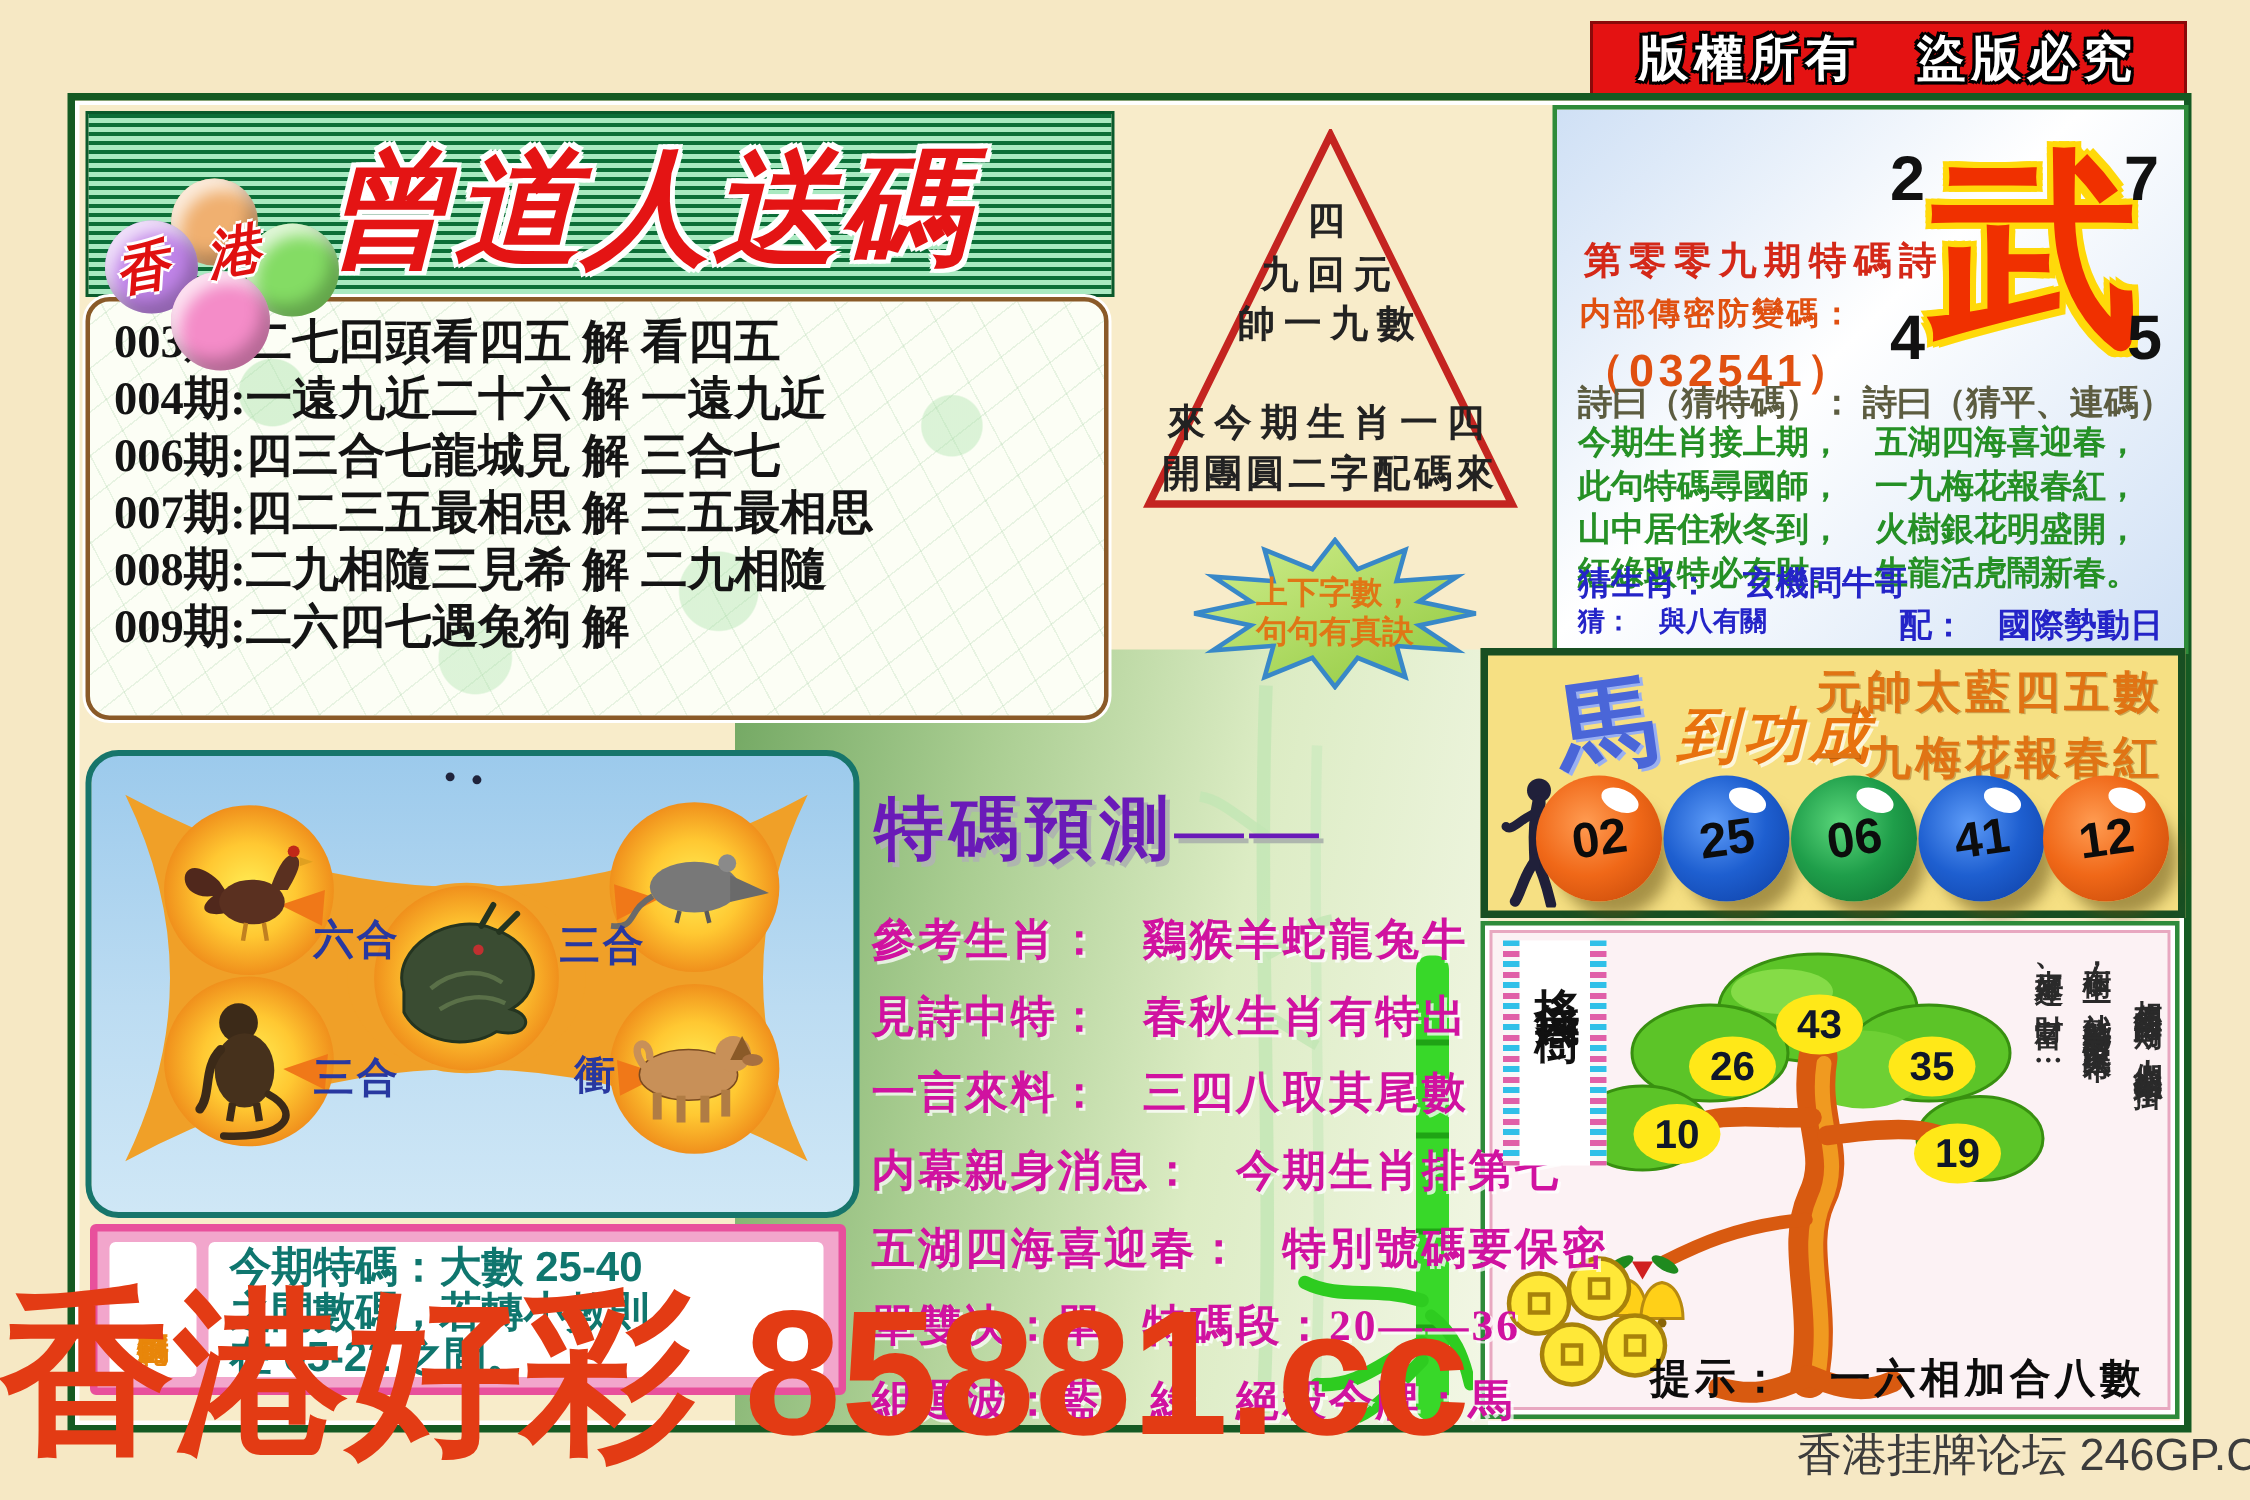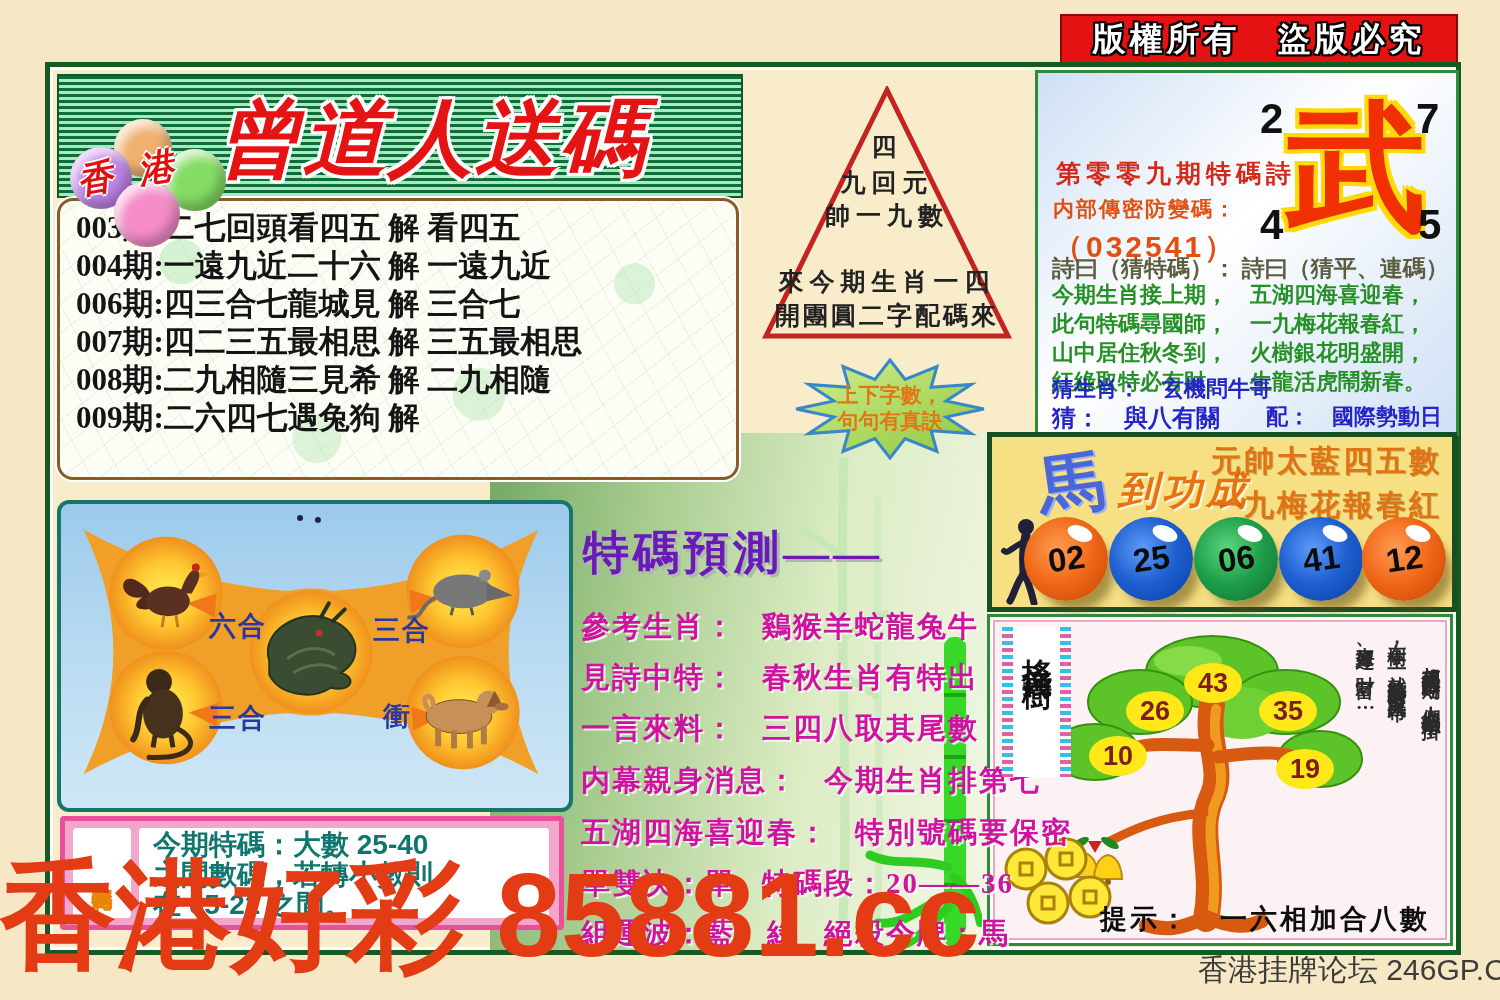--- a/index.html
+++ b/index.html
@@ -114,21 +114,21 @@
     position:absolute;left:248px;top:26px;font-size:140px;line-height:140px;font-weight:900;
     font-family:"Liberation Serif",serif;color:#f03000;
     text-shadow:4px 0 0 #ffd90a,-4px 0 0 #ffd90a,0 4px 0 #ffd90a,0 -4px 0 #ffd90a,4px 4px 0 #ffd90a,-4px -4px 0 #ffd90a,4px -4px 0 #ffd90a,-4px 4px 0 #ffd90a;
   }
   .corner-num{position:absolute;font-size:42px;font-weight:700;color:#111;font-family:"Liberation Sans",sans-serif;}
   .cn0{left:222px;top:22px;} .cn1{left:378px;top:22px;} .cn2{left:222px;top:128px;} .cn3{left:380px;top:128px;}
   .mys-verse{position:absolute;left:14px;top:180px;font-family:"Liberation Serif",serif;font-weight:900;font-size:23px;color:#5c5c40;white-space:nowrap;}
   .poem-col{position:absolute;top:207px;font-family:"Liberation Serif",serif;font-weight:900;font-size:22px;color:#259025;line-height:29px;white-space:nowrap;}
   .pc-l{left:14px;} .pc-r{left:212px;}
   .mys-zodiac{position:absolute;left:14px;top:301px;font-family:"Liberation Serif",serif;font-weight:900;font-size:22px;color:#2424c8;}
-  .mys-guess-l{position:absolute;left:14px;top:329px;font-family:"Liberation Serif",serif;font-weight:900;font-size:24px;color:#2424c8;}
+  .mys-guess-l{position:absolute;left:14px;top:329px;font-family:"Liberation Serif",serif;font-weight:900;font-size:18px;color:#2424c8;}
   .mys-guess-r{position:absolute;left:228px;top:329px;font-family:"Liberation Serif",serif;font-weight:900;font-size:22px;color:#2424c8;}
 
   
   .ballsbox{
     left:937px;top:365px;width:460px;height:170px;
     border:5px solid #184f22;background:#f6e083;
   }
   .idiom-first{
     position:absolute;left:46px;top:2px;font-size:66px;font-weight:900;
     font-family:"Liberation Serif",serif;color:#4a66d8;transform:rotate(-8deg);
@@ -168,41 +168,41 @@
   }
   .tree-label .stripe{width:11px;background:repeating-linear-gradient(180deg,#30c0e8 0 4px,#f8f8f8 4px 7px,#e060a8 7px 11px,#f8f8f8 11px 14px);}
   .tree-label .txt{
     writing-mode:vertical-rl;text-orientation:upright;
     font-family:"Liberation Serif",serif;font-weight:900;font-size:30px;color:#111;
     padding:8px 3px;letter-spacing:10px;
   }
   .tree-num{
     position:absolute;width:58px;height:40px;border-radius:50%;background:#ffe818;
     display:flex;align-items:center;justify-content:center;
-    font-size:27px;font-weight:900;color:#7f1d1d;z-index:3;
+    font-size:27px;font-weight:900;color:#0f172a;z-index:3;
   }
   .tn0{left:194px;top:46px;} .tn1{left:136px;top:74px;} .tn2{left:269px;top:74px;}
   .tn3{left:99px;top:119px;} .tn4{left:286px;top:132px;}
   .tree-hint{
     position:absolute;left:110px;top:284px;z-index:4;
     font-family:"Liberation Serif",serif;font-weight:900;font-size:27px;color:#0c0c0c;letter-spacing:3px;white-space:nowrap;
   }
   .legend-col{
     position:absolute;writing-mode:vertical-rl;text-orientation:upright;
     font-family:"Liberation Serif",serif;font-weight:700;font-size:19px;color:#2a2a2a;
     letter-spacing:3px;line-height:22px;z-index:4;
   }
   .lc0{left:430px;top:34px;height:286px;}
   .lc1{left:396px;top:12px;height:306px;}
   .lc2{left:364px;top:14px;height:300px;}
 
   
   .zodiac{
     left:7px;top:433px;width:508px;height:304px;
-    border:4px solid #17756b;border-radius:12px;
+    border:4px solid #17756b;border-radius:22px;
     background:linear-gradient(180deg,#9ccaec 0%,#bcdcf2 55%,#cfe7f6 100%);
     overflow:hidden;
   }
   .rel-label{
     position:absolute;font-family:"Liberation Serif",serif;font-weight:900;
     font-size:27px;color:#2838a0;letter-spacing:2px;z-index:3;white-space:nowrap;
   }
   .rl0{left:148px;top:104px;} .rl1{left:312px;top:108px;} .rl2{left:148px;top:196px;} .rl3{left:322px;top:194px;}
 
   

